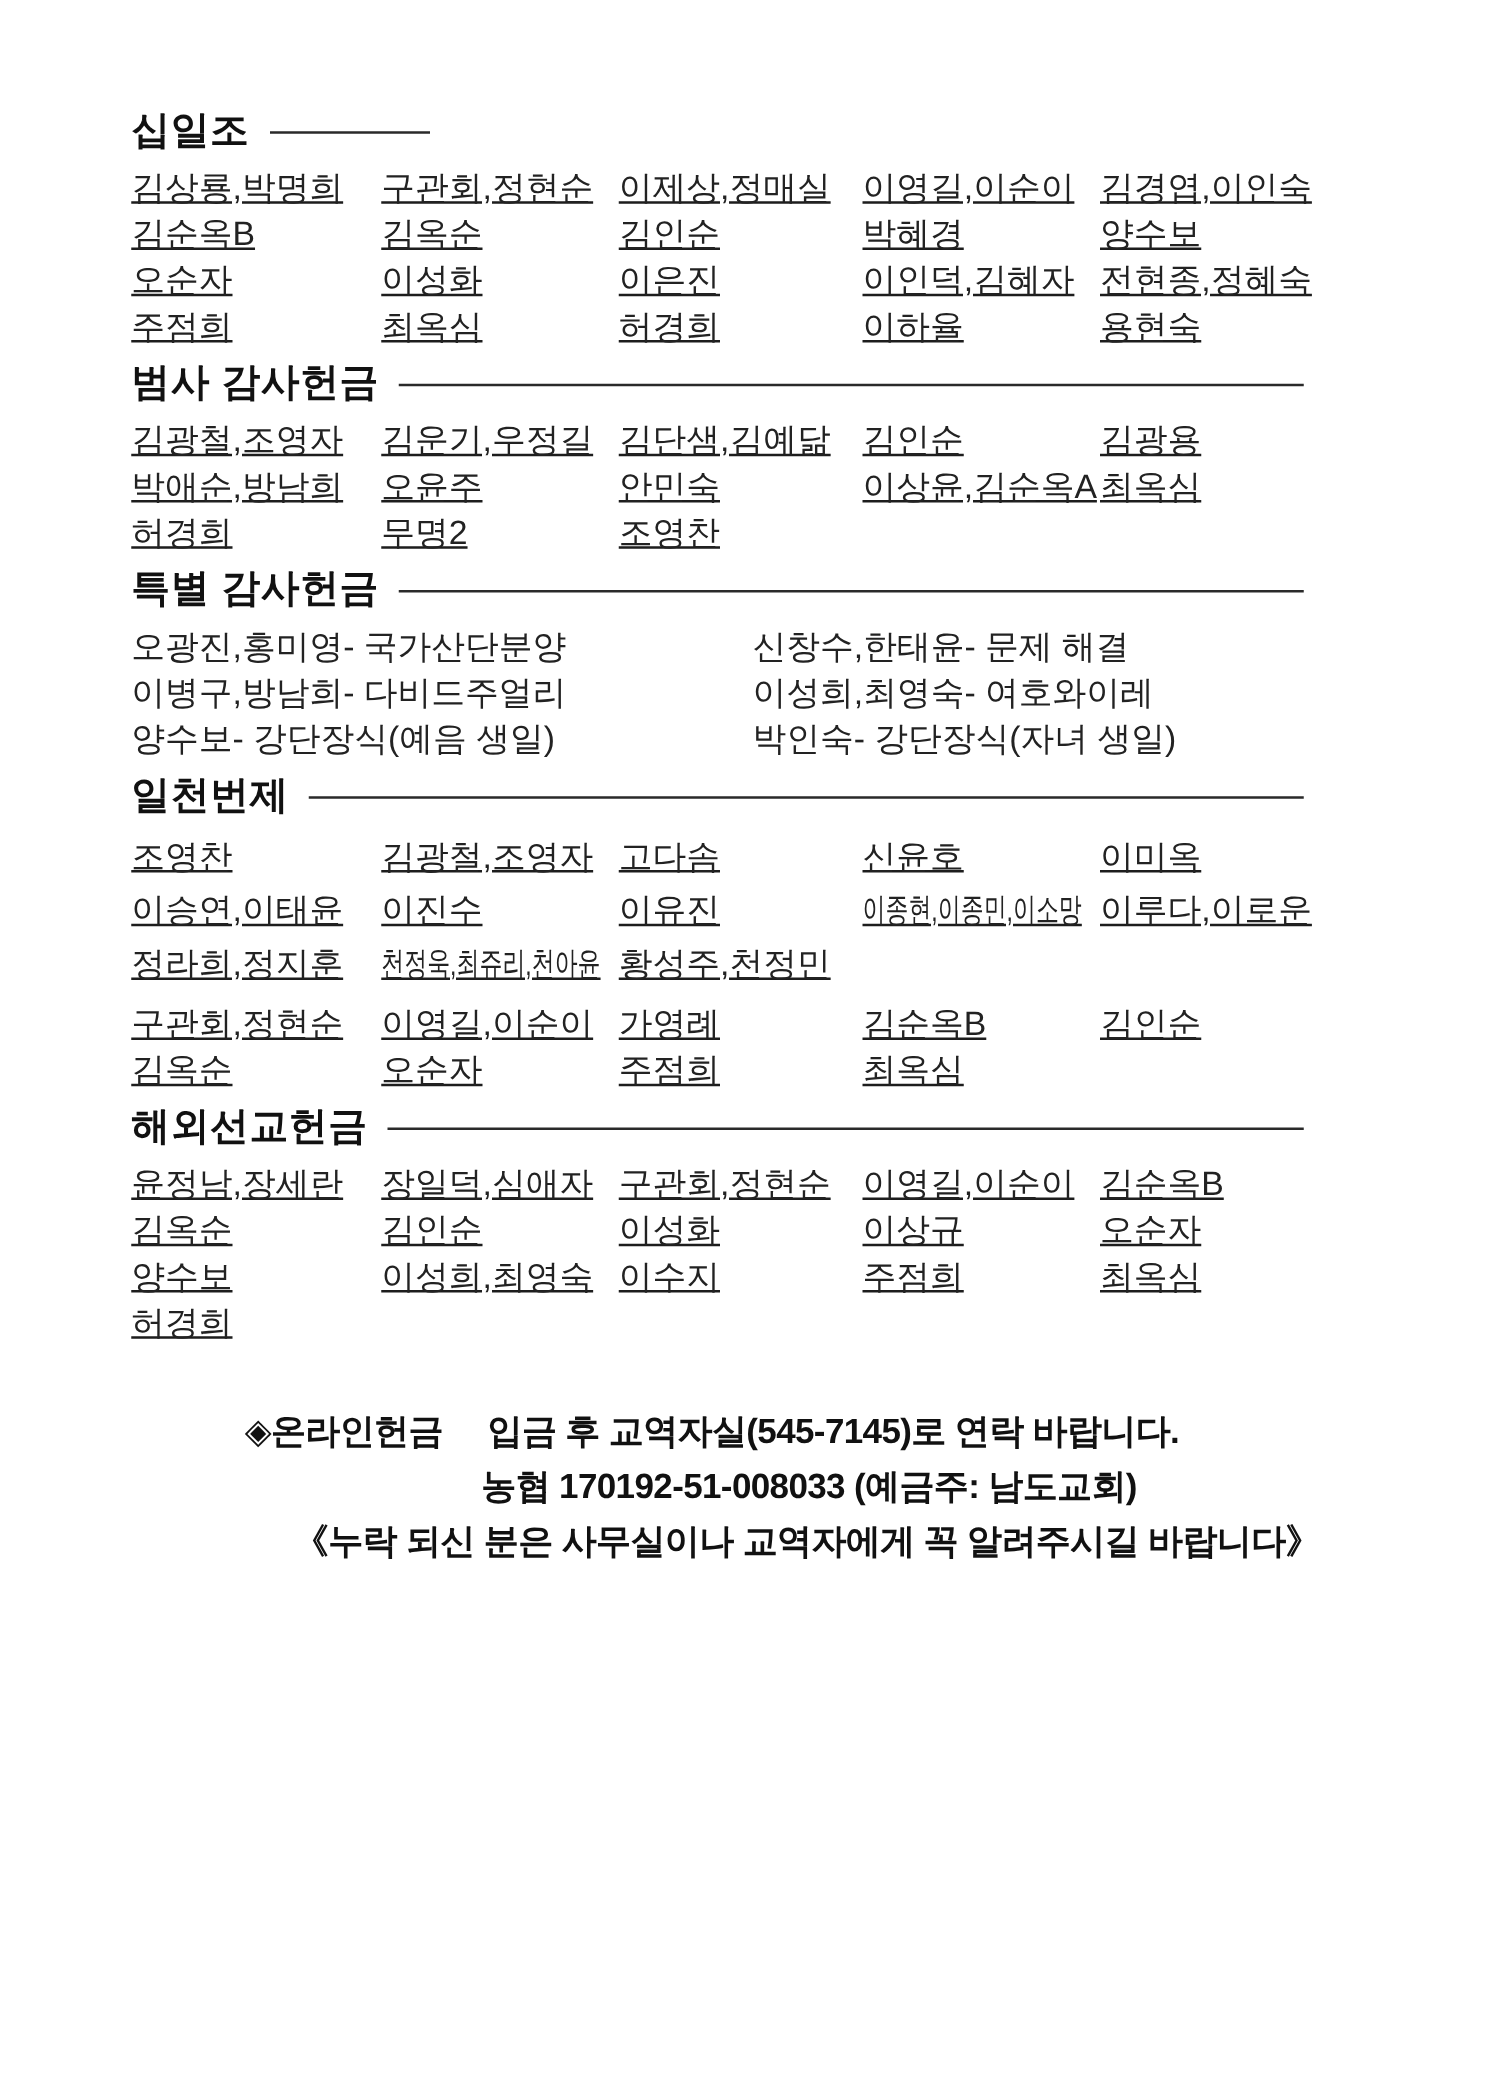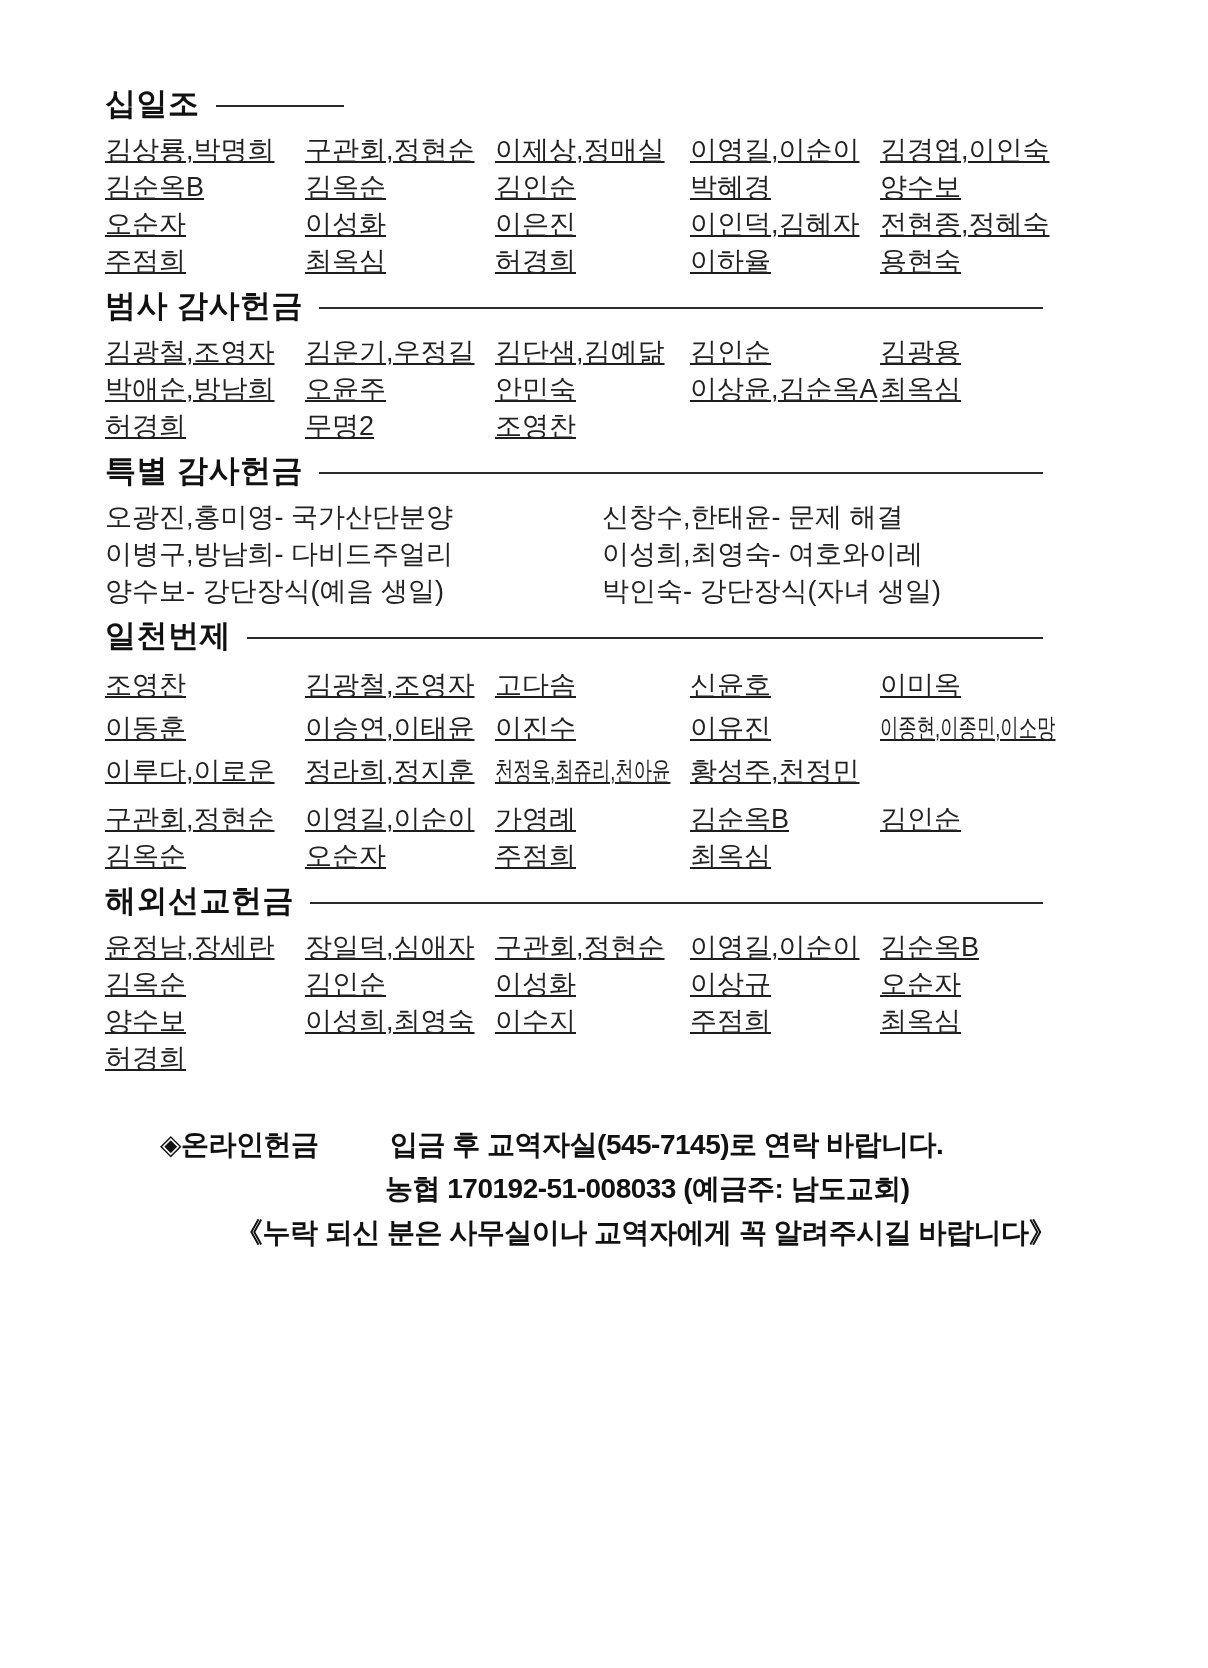--- a/index.html
+++ b/index.html
@@ -58,20 +58,21 @@
     font-weight: 700;
     font-size: 28px;
     color: #111111;
     letter-spacing: -0.5px;
   }
   .f-line { line-height: 44px; white-space: nowrap; }
   .f-label {
     display: inline-block;
     width: 230px;
     margin-left: 55px;
+    text-align: center;
   }
   .f-line2 { margin-left: 280px; }
   .f-line3 { margin-left: 130px; }
 </style>
 </head>
 <body>
 
 <main class="page">
   <div id="sections">
       <section class="sec sec-tithe">
@@ -143,21 +144,20 @@
         <div class="sec-head">
           <h2 class="sec-title">일천번제</h2>
           <div class="rule rule-long"></div>
         </div>
         <div class="grid grid5">
           <div class="cell">조영찬</div>
           <div class="cell">김광철,조영자</div>
           <div class="cell">고다솜</div>
           <div class="cell">신윤호</div>
           <div class="cell">이미옥</div>
-          <div class="cell">이동훈</div>
           <div class="cell">이승연,이태윤</div>
           <div class="cell">이진수</div>
           <div class="cell">이유진</div>
           <div class="cell condensed">이종현,이종민,이소망</div>
           <div class="cell">이루다,이로운</div>
           <div class="cell">정라희,정지훈</div>
           <div class="cell condensed">천정욱,최쥬리,천아윤</div>
           <div class="cell">황성주,천정민</div>
           <div class="cell"></div>
           <div class="cell"></div>

